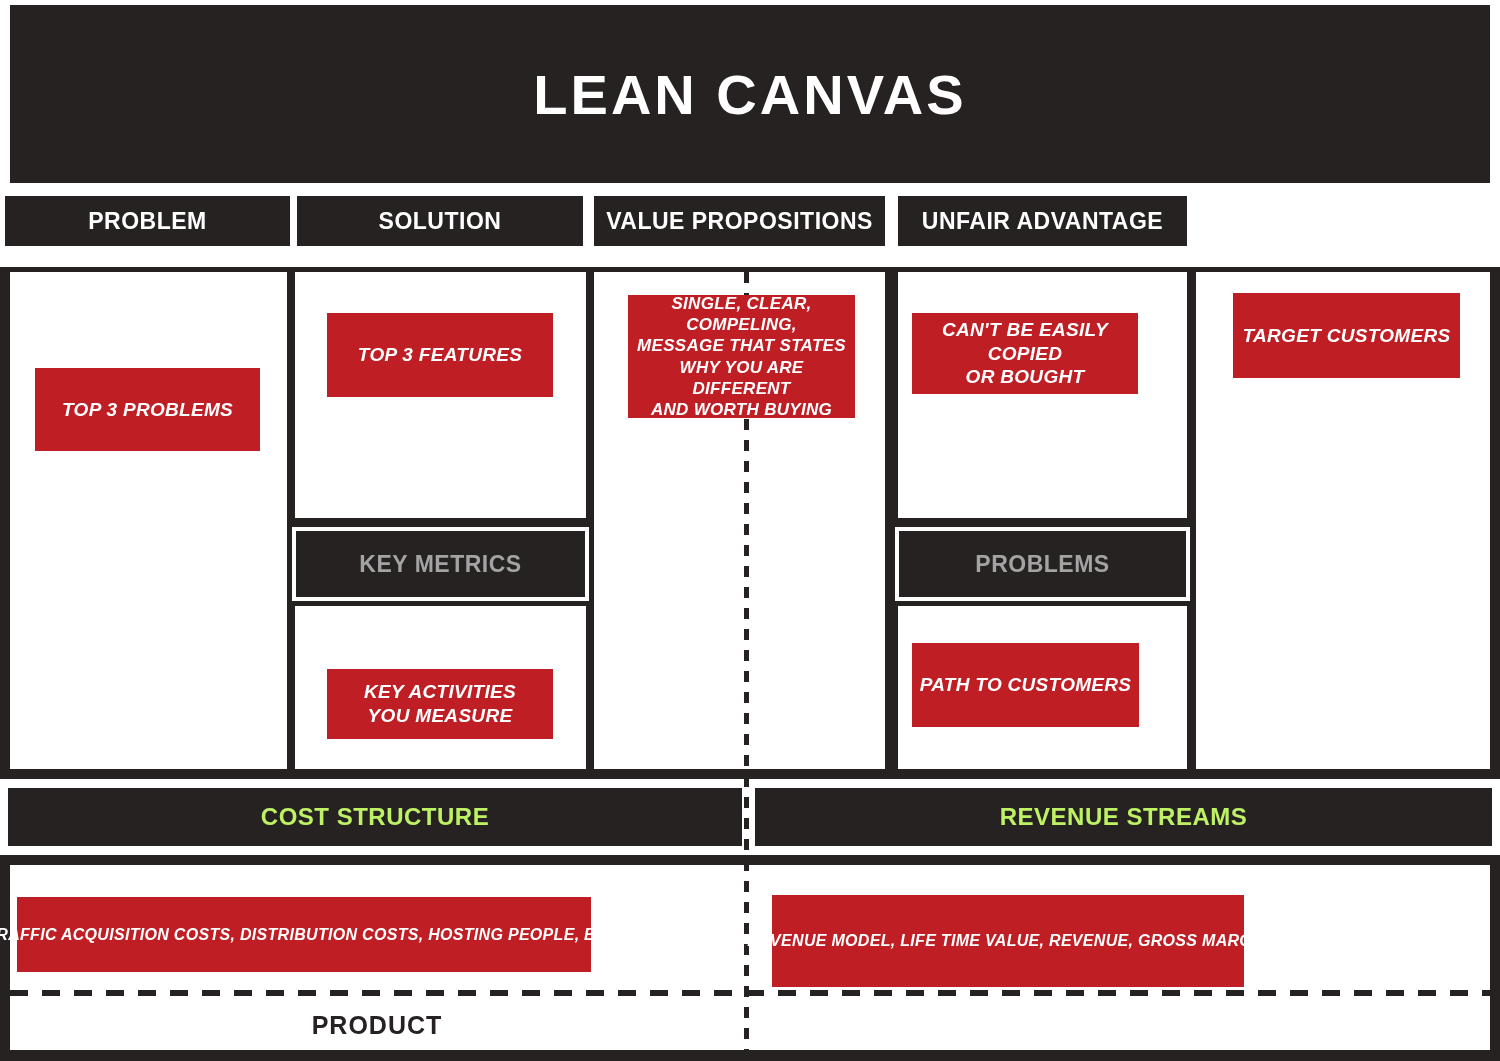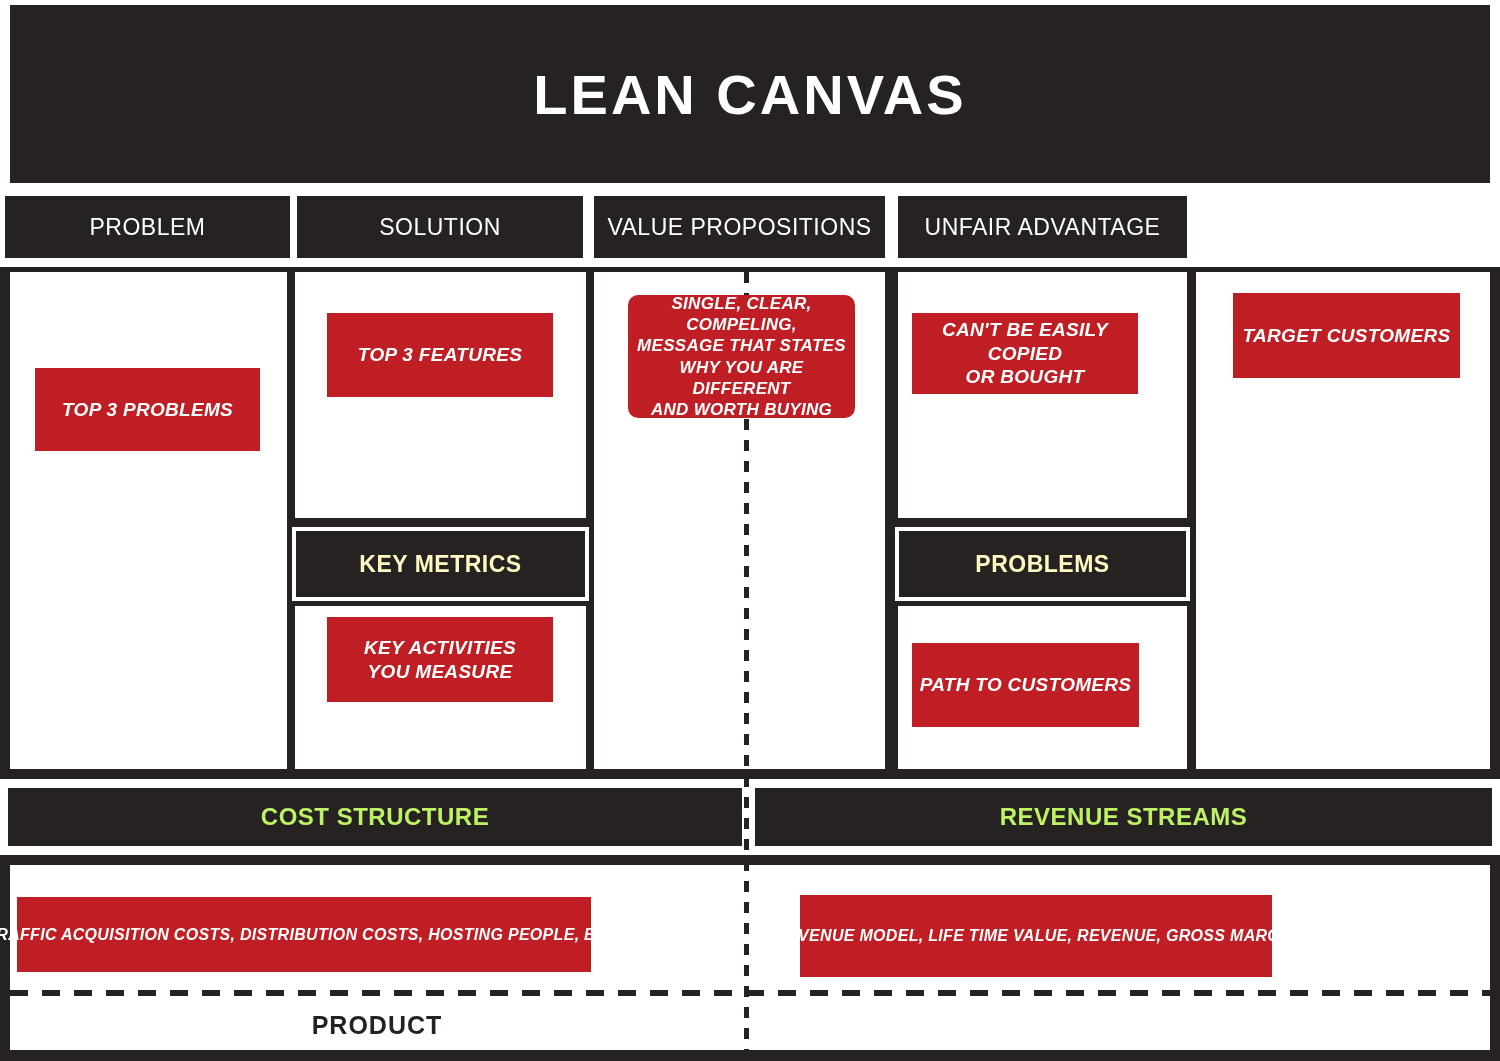--- a/index.html
+++ b/index.html
@@ -26,50 +26,50 @@
     left: 10px; top: 5px; width: 1480px; height: 178px;
     background: var(--ink);
     display: flex; align-items: center; justify-content: center;
   }
   .title-banner .title-text {
     color: #fff; font-size: 56px; font-weight: 700; letter-spacing: 3px;
   }
 
   
   .colhead {
-    top: 196px; height: 62px;
+    top: 196px; height: 50px;
     background: var(--ink);
-    color: #fff; font-size: 23px; font-weight: 400; letter-spacing: 0.5px;
+    color: #fff; font-size: 23px; font-weight: 700; letter-spacing: 0.5px;
     display: flex; align-items: center; justify-content: center;
     text-align: center;
   }
 
   
   .main-grid { left: 0; top: 267px; width: 1500px; height: 512px; background: var(--ink); }
   .cell { background: var(--paper); }
 
   
   .innerhead {
     background: var(--ink);
     border: 4px solid #fff;
-    color: #fef9c3; font-size: 23px; font-weight: 700; letter-spacing: 0.5px;
+    color: #a3a3a3; font-size: 23px; font-weight: 700; letter-spacing: 0.5px;
     display: flex; align-items: center; justify-content: center;
     text-align: center;
   }
 
   
   .note {
     background: var(--red);
     color: #fff; font-style: italic; font-weight: 700;
     font-size: 19px; line-height: 1.25; letter-spacing: 0.3px;
     display: flex; align-items: center; justify-content: center;
     text-align: center; white-space: pre-line;
     z-index: 2; padding: 6px;
   }
-  .note-sm { font-size: 17px; border-radius: 10px; }
+  .note-sm { font-size: 17px; }
   .note-line { font-size: 16px; white-space: nowrap; }
 
   
   .vdash {
     left: 744px; top: 272px; width: 5px; height: 778px; z-index: 1;
     background: repeating-linear-gradient(to bottom,
       var(--ink) 0px, var(--ink) 11px, transparent 11px, transparent 21px);
   }
   .hdash {
     left: 10px; top: 990px; width: 1480px; height: 6px; z-index: 1;
@@ -127,28 +127,28 @@
 
   <div class="abs note" style="left:35px;top:368px;width:225px;height:83px">TOP 3 PROBLEMS</div>
   <div class="abs note" style="left:327px;top:313px;width:226px;height:84px">TOP 3 FEATURES</div>
   <div class="abs note note-sm" style="left:628px;top:295px;width:227px;height:123px">SINGLE, CLEAR, COMPELING,
 MESSAGE THAT STATES
 WHY YOU ARE DIFFERENT
 AND WORTH BUYING</div>
   <div class="abs note" style="left:912px;top:313px;width:226px;height:81px">CAN'T BE EASILY COPIED
 OR BOUGHT</div>
   <div class="abs note" style="left:1233px;top:293px;width:227px;height:85px">TARGET CUSTOMERS</div>
-  <div class="abs note" style="left:327px;top:617px;width:226px;height:85px">KEY ACTIVITIES
+  <div class="abs note" style="left:327px;top:669px;width:226px;height:70px">KEY ACTIVITIES
 YOU MEASURE</div>
   <div class="abs note" style="left:912px;top:643px;width:227px;height:84px">PATH TO CUSTOMERS</div>
 
   <div class="abs bottomhead" style="left:8px;width:734px">COST STRUCTURE</div>
   <div class="abs bottomhead" style="left:755px;width:737px">REVENUE STREAMS</div>
 
   <div class="abs bottom-frame"></div>
   <div class="abs bottom-inner"></div>
 
   <div class="abs note note-line" style="left:17px;top:897px;width:574px;height:75px">TRAFFIC ACQUISITION COSTS, DISTRIBUTION COSTS, HOSTING PEOPLE, ETC.</div>
-  <div class="abs note note-line" style="left:800px;top:895px;width:472px;height:82px">REVENUE MODEL, LIFE TIME VALUE, REVENUE, GROSS MARGIN</div>
+  <div class="abs note note-line" style="left:772px;top:895px;width:472px;height:92px">REVENUE MODEL, LIFE TIME VALUE, REVENUE, GROSS MARGIN</div>
 
   <div class="abs footlabel" style="left:10px;width:734px">PRODUCT</div>
 
 </div>
 
 </body></html>

